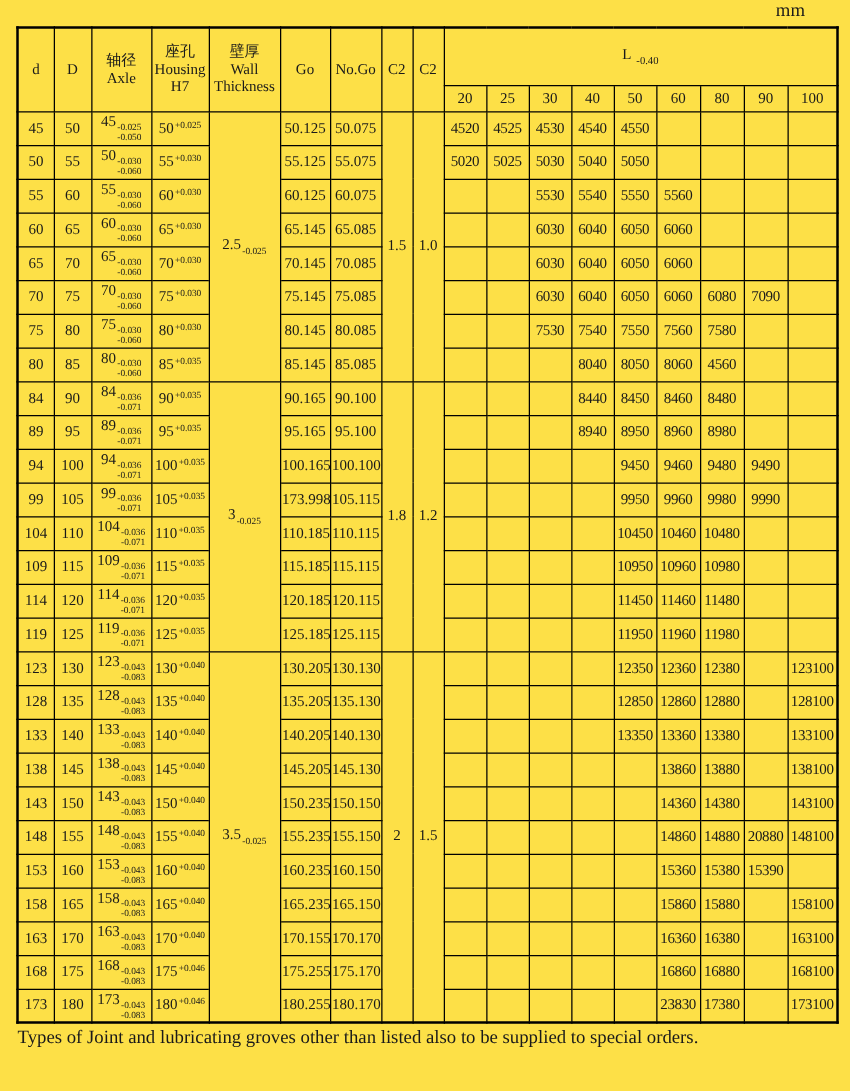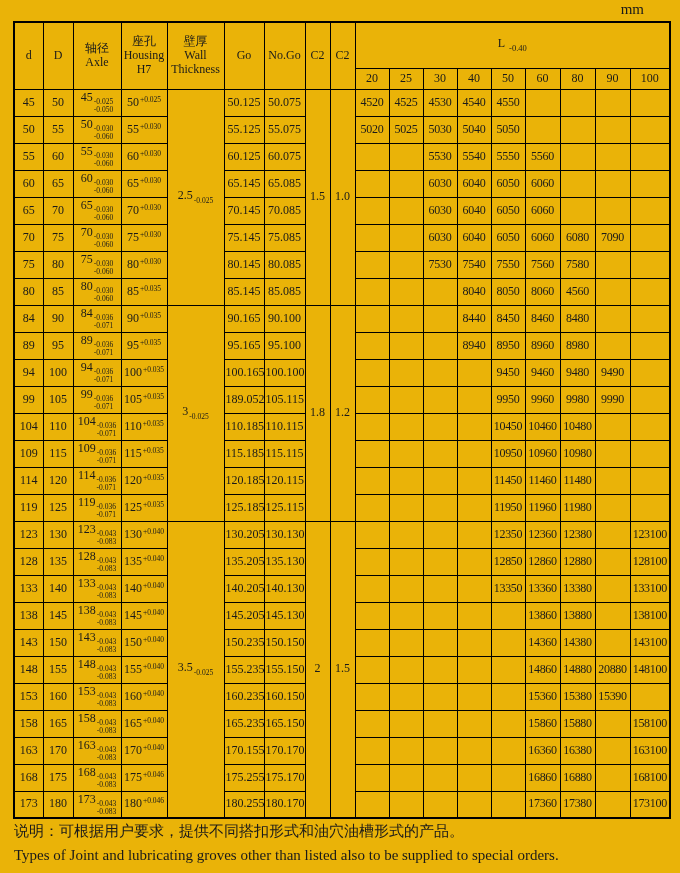--- a/index.html
+++ b/index.html
@@ -3,21 +3,21 @@
 <meta charset="utf-8">
 <style>
   * { box-sizing: border-box; }
   html,body { margin:0; padding:0; background:#ffffff; }
   body {
     width:680px; height:873px;
     font-family:"Liberation Serif", serif;
     color:#1a1a1a;
     position:relative;
   }
-  .page { position:relative; width:680px; height:873px; background:#eab308; }
+  .page { position:relative; width:680px; height:873px; background:#fde047; }
 
   .unit-label {
     position:absolute; top:1px; right:36px;
     font-size:15px;
   }
 
   table.spec {
     position:absolute; left:13px; top:21px;
     border-collapse:collapse;
     table-layout:fixed;
@@ -355,21 +355,21 @@
           <td class="l-cell"></td>
         </tr>
         <tr>
           <td>99</td>
           <td>105</td>
           <td>99<span class="tol">
               <span>-0.036</span>
               <span>-0.071</span>
             </span></td>
           <td>105<span class="sup">+0.035</span></td>
-          <td>189.052</td>
+          <td>173.998</td>
           <td>105.115</td>
           <td class="l-cell"></td>
           <td class="l-cell"></td>
           <td class="l-cell"></td>
           <td class="l-cell"></td>
           <td class="l-cell">9950</td>
           <td class="l-cell">9960</td>
           <td class="l-cell">9980</td>
           <td class="l-cell">9990</td>
           <td class="l-cell"></td>
@@ -665,26 +665,25 @@
               <span>-0.083</span>
             </span></td>
           <td>180<span class="sup">+0.046</span></td>
           <td>180.255</td>
           <td>180.170</td>
           <td class="l-cell"></td>
           <td class="l-cell"></td>
           <td class="l-cell"></td>
           <td class="l-cell"></td>
           <td class="l-cell"></td>
-          <td class="l-cell">17360</td>
+          <td class="l-cell">23830</td>
           <td class="l-cell">17380</td>
           <td class="l-cell"></td>
           <td class="l-cell">173100</td>
         </tr>
       </tbody>
   </table>
 
   <div class="notes">
-    <div class="note-zh">说明：可根据用户要求，提供不同搭扣形式和油穴油槽形式的产品。</div>
     <div class="note-en">Types of Joint and lubricating groves other than listed also to be supplied to special orders.</div>
   </div>
 
 </div>
 
 </body></html>

